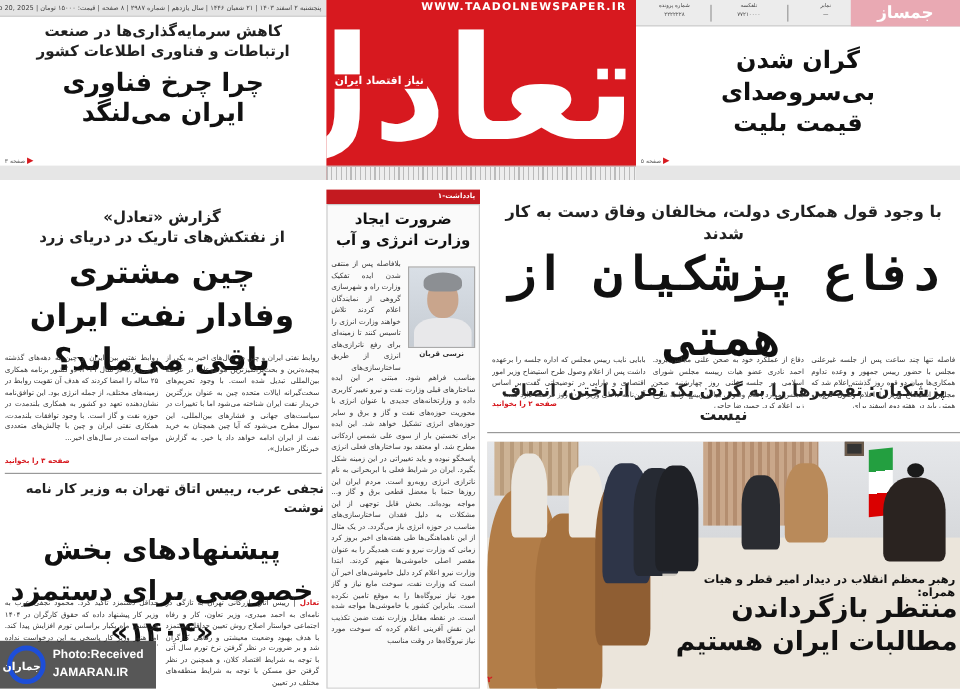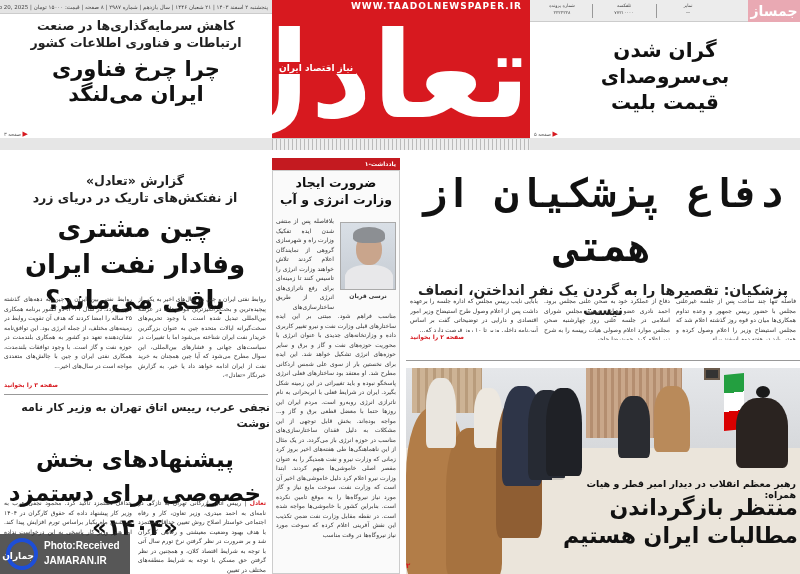--- a/index.html
+++ b/index.html
@@ -6,21 +6,21 @@
   html, body { width: 800px; height: 574px; overflow: hidden; background: #ffffff; }
   body { position: relative; font-family: "DejaVu Sans", sans-serif; color: #1a1a1a; direction: ltr; }
   .abs { position: absolute; }
 
   
   .topbar-left { left: 0; top: 0; width: 272px; height: 14px; background: #e4e4e4; border-bottom: 1px solid #ccc; }
   .topbar-left span { font-size: 5.5px; color: #444; line-height: 14px; display: block; white-space: nowrap; overflow: hidden; padding-left: 4px; direction: rtl; text-align: right; padding-right: 4px; }
   .topbar-right { left: 530px; top: 0; width: 270px; height: 22px; background: #ececec; border-bottom: 1px solid #ccc; }
   .meta-cell { position: absolute; top: 2px; height: 18px; font-size: 4.5px; color: #444; text-align: center; line-height: 7px; }
   .meta-sep { position: absolute; top: 4px; width: 1px; height: 14px; background: #999; }
-  .jomhoor { position: absolute; right: 0; top: 0; width: 52px; height: 22px; background: #e9a9b3; color: #fff; font-weight: bold; font-size: 14px; text-align: center; line-height: 22px; }
+  .jomhoor { position: absolute; right: 0; top: 0; width: 91px; height: 22px; background: #e9a9b3; color: #fff; font-weight: bold; font-size: 14px; text-align: center; line-height: 22px; }
 
   
   .logo { left: 272px; top: 0; width: 258px; height: 150px; background: #d7191f; overflow: hidden; }
   .logo-url { position: absolute; right: 8px; top: 1px; color: #fff; font-size: 9px; font-weight: bold; letter-spacing: 1px; font-family: "DejaVu Sans", sans-serif; }
   .logo-text { position: absolute; left: 0; right: 0; top: 6px; text-align: center; color: #fff; font-size: 120px; font-weight: bold; line-height: 140px; direction: rtl; font-family: "DejaVu Sans", sans-serif; }
   .logo-tagline { position: absolute; left: 4px; top: 62px; color: #fff; font-size: 9px; font-weight: bold; direction: rtl; background: #d7191f; padding: 1px 3px; }
   .ruler { left: 272px; top: 138px; width: 258px; height: 12px; background: repeating-linear-gradient(90deg, #bbb 0 1px, #eee 1px 4px); border-top: 1px solid #ccc; }
   .greybar { left: 0; top: 138px; width: 272px; height: 12px; background: #e6e6e6; }
   .greybar-r { left: 530px; top: 138px; width: 270px; height: 12px; background: #e6e6e6; }
 
@@ -138,20 +138,21 @@
   <div class="head"></div>
   <div class="hair"></div>
 </div>
 <div class="abs author">نرسی قربان</div>
 <div class="abs body-text" style="left:276px;top:216px;width:120px;height:356px;">
   <span style="float:right;width:62px;height:88px;"></span>
   <span>بلافاصله پس از منتفی شدن ایده تفکیک وزارت راه و شهرسازی گروهی از نمایندگان اعلام کردند تلاش خواهند وزارت انرژی را تاسیس کنند تا زمینه‌ای برای رفع ناترازی‌های انرژی از طریق ساختارسازی‌های مناسب فراهم شود. مبتنی بر این ایده ساختارهای قبلی وزارت نفت و نیرو تغییر کاربری داده و وزارتخانه‌های جدیدی با عنوان انرژی با محوریت حوزه‌های نفت و گاز و برق و سایر حوزه‌های انرژی تشکیل خواهد شد. این ایده برای نخستین بار از سوی علی شمس اردکانی مطرح شد. او معتقد بود ساختارهای فعلی انرژی پاسخگو نبوده و باید تغییراتی در این زمینه شکل بگیرد. ایران در شرایط فعلی با ابربحرانی به نام ناترازی انرژی روبه‌رو است. مردم ایران این روزها حتما با معضل قطعی برق و گاز و... مواجه بوده‌اند. بخش قابل توجهی از این مشکلات به دلیل فقدان ساختارسازی‌های مناسب در حوزه انرژی باز می‌گردد. در یک مثال از این ناهماهنگی‌ها طی هفته‌های اخیر بروز کرد زمانی که وزارت نیرو و نفت همدیگر را به عنوان مقصر اصلی خاموشی‌ها متهم کردند. ابتدا وزارت نیرو اعلام کرد دلیل خاموشی‌های اخیر آن است که وزارت نفت، سوخت مایع نیاز و گاز مورد نیاز نیروگاه‌ها را به موقع تامین نکرده است. بنابراین کشور با خاموشی‌ها مواجه شده است. در نقطه مقابل وزارت نفت ضمن تکذیب این نقش آفرینی اعلام کرده که سوخت مورد نیاز نیروگاه‌ها در وقت مناسب</span>
 </div>
 
 <div class="abs" style="left:406px;top:168px;width:394px;">
+  <div class="kicker" style="font-size:13.5px;line-height:18px;">با وجود قول همکاری دولت، مخالفان وفاق دست به کار شدند</div>
   <div class="headline" style="font-size:40px;line-height:54px;margin-top:2px;font-family:Liberation Mono, monospace;">دفاع پزشکیان از همتی</div>
   <div class="kicker" style="font-size:14px;line-height:20px;margin-top:2px;">پزشکیان: تقصیرها را به گردن یک نفر انداختن، انصاف نیست</div>
 </div>
 <div class="abs body-text" style="left:676px;top:296px;width:120px;height:44px;">فاصله تنها چند ساعت پس از جلسه غیرعلنی مجلس با حضور رییس جمهور و وعده تداوم همکاری‌ها میان دو قوه روز گذشته اعلام شد که مجلس استیضاح وزیر را اعلام وصول کرده و همتی باید در هفته دوم اسفند برای</div>
 <div class="abs body-text" style="left:544px;top:296px;width:126px;height:44px;">دفاع از عملکرد خود به صحن علنی مجلس برود. احمد نادری عضو هیات رییسه مجلس شورای اسلامی در جلسه علنی روز چهارشنبه صحن مجلس موارد اعلام وصولی هیات رییسه را به شرح زیر اعلام کرد. حمیدرضا حاجی</div>
 <div class="abs body-text" style="left:410px;top:296px;width:128px;height:36px;">بابایی نایب رییس مجلس که اداره جلسه را برعهده داشت پس از اعلام وصول طرح استیضاح وزیر امور اقتصادی و دارایی در توضیحاتی گفت بر اساس آیین‌نامه داخلی وزیر تا ۱۰ روز فرصت دارد که...</div>
 <div class="abs body-text more" style="left:410px;top:332px;width:128px;height:10px;text-align:left;">صفحه ۲ را بخوانید</div>
 <div class="abs hr" style="left:406px;top:360px;width:394px;"></div>
 
 <div class="abs photo">

